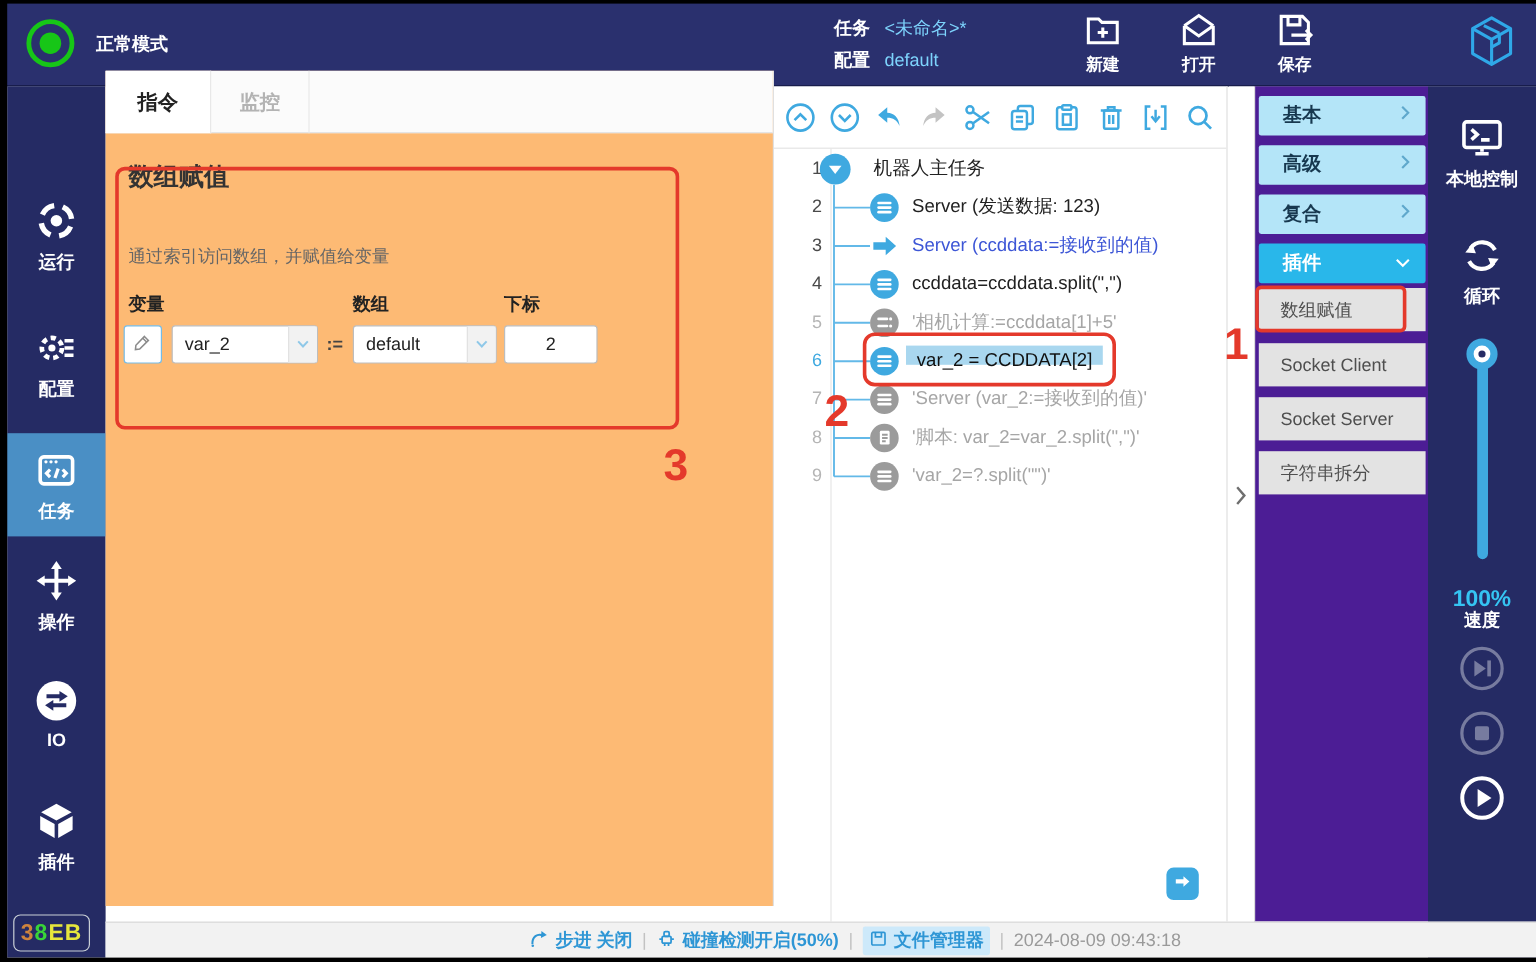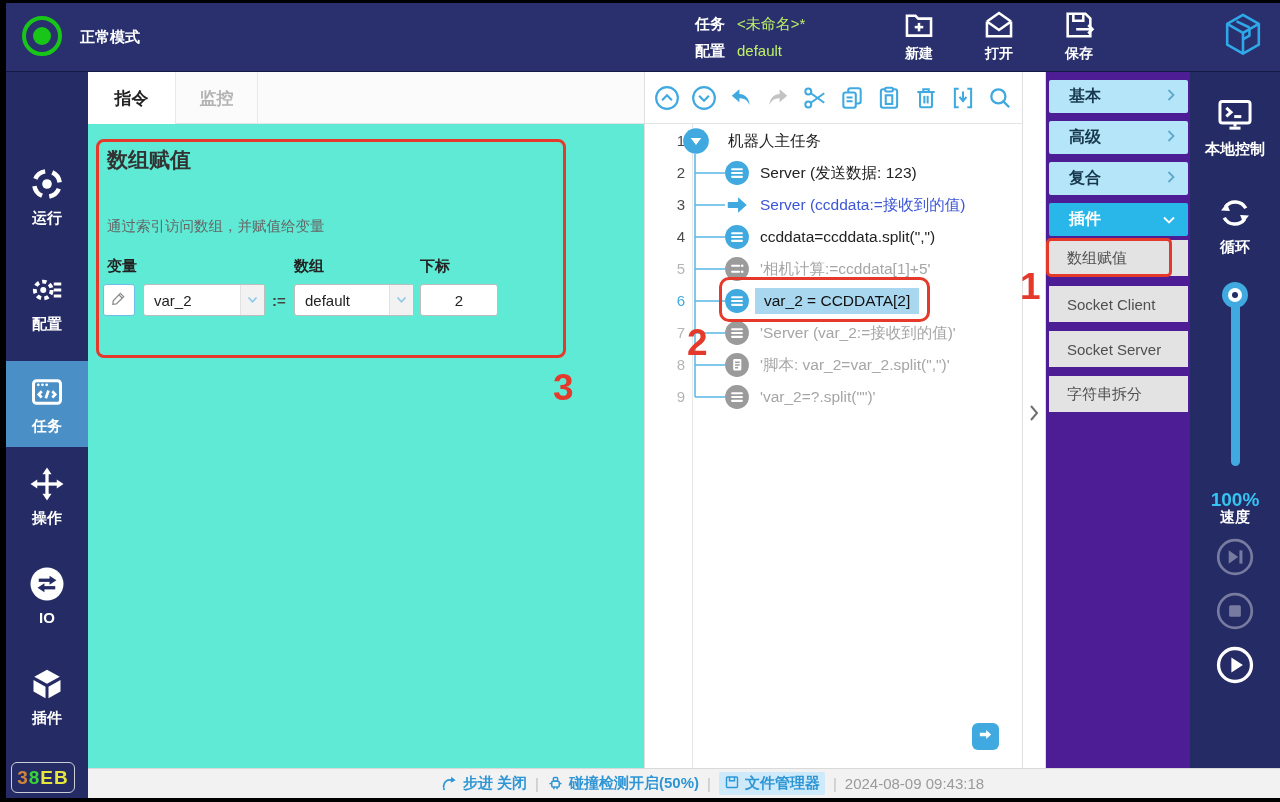--- a/index.html
+++ b/index.html
@@ -13,40 +13,40 @@
   .edge-bottom { left:0; top:798px; width:1280px; height:4px; }
 
   
   .topbar { position:absolute; left:0; top:0; width:1280px; height:72px; background:#2a306e; border-bottom:1px solid #151a45; }
   .status-ring { position:absolute; left:22px; top:16px; width:40px; height:40px; border:4px solid #17c617; border-radius:50%; }
   .status-ring .dot { position:absolute; left:50%; top:50%; width:18px; height:18px; margin:-9px 0 0 -9px; background:#17c617; border-radius:50%; }
   .mode-label { position:absolute; left:80px; top:28px; color:#fff; font-size:15px; font-weight:bold; }
   .task-meta { position:absolute; left:695px; top:10px; color:#fff; font-size:15px; line-height:26px; }
   .task-meta .row { height:27px; display:flex; align-items:center; }
   .task-meta .k { font-weight:bold; margin-right:12px; }
-  .task-meta .v { font-weight:normal; color:#bef264; }
+  .task-meta .v { font-weight:normal; color:#7dd3fc; }
   .tb-action { position:absolute; top:8px; width:62px; text-align:center; cursor:pointer; }
   .tb-action svg { display:block; margin:0 auto; }
   .tb-action .lbl { margin-top:3px; color:#fff; font-size:14px; font-weight:bold; }
   .tb-new { left:888px; } .tb-open { left:968px; } .tb-save { left:1048px; }
   .brand-logo { position:absolute; left:1220px; top:10px; }
 
   
   .sidebar { position:absolute; left:6px; top:72px; width:82px; height:726px; background:#252b64; }
   .sb-item { position:absolute; left:0; width:82px; text-align:center; cursor:pointer; }
   .sb-item svg { display:block; margin:0 auto; }
   .sb-item .lbl { margin-top:7px; color:#fff; font-size:15px; font-weight:bold; }
   .sb-run  { top:94px; } .sb-cfg { top:200px; } .sb-task { top:289px; height:86px; padding-top:13px; background:#4a8fc5; }
   .sb-op { top:394px; } .sb-io { top:494px; } .sb-plug { top:594px; }
   .sb-badge { position:absolute; left:5px; bottom:5px; width:64px; height:31px; border:1px solid #c9cfd6; border-radius:6px;
               display:flex; align-items:center; justify-content:center; font-size:19px; font-weight:bold; letter-spacing:1px; }
   .bc1{color:#cf843d;} .bc2{color:#38d438;} .bc3{color:#e6e63c;} .bc4{color:#e6e63c;}
 
   
-  .form-panel { position:absolute; left:88px; top:72px; width:557px; height:696px; background:#5eead4; border-right:1px solid #e0e0e0; }
+  .form-panel { position:absolute; left:88px; top:59px; width:557px; height:696px; background:#fdba74; border-right:1px solid #e0e0e0; }
   .tabbar { position:absolute; left:0; top:0; width:100%; height:52px; background:#fbfbfb; border-bottom:1px solid #e4e4e4; display:flex; }
   .tab { width:88px; height:52px; display:flex; align-items:center; justify-content:center; font-size:17px; font-weight:bold; border-right:1px solid #e8e8e8; cursor:pointer; }
   .tab.active { background:#fff; color:#222; }
   .tab.inactive { width:82px; color:#b3b3b3; }
   .form-title { position:absolute; left:19px; top:74px; font-size:21px; font-weight:bold; color:#333; }
   .form-desc { position:absolute; left:19px; top:145px; font-size:14.5px; color:#666; }
   .f-label { position:absolute; top:185px; font-size:15px; font-weight:bold; color:#222; }
   .fl-var { left:19px; } .fl-arr { left:206px; } .fl-idx { left:332px; }
   .pencil-btn { position:absolute; left:15px; top:212px; width:32px; height:32px; border:1px solid #74bce8; border-radius:3px; background:#fff;
                 display:flex; align-items:center; justify-content:center; cursor:pointer; }
@@ -67,21 +67,21 @@
   .connectors { position:absolute; left:0; top:0; }
   .trow { position:absolute; left:0; right:0; height:32px; }
   .r1{top:1px;} .r2{top:33px;} .r3{top:65px;} .r4{top:97px;} .r5{top:129px;} .r6{top:161px;} .r7{top:193px;} .r8{top:225px;} .r9{top:257px;}
   .tnum { position:absolute; left:0; width:40px; text-align:right; line-height:32px; font-size:15px; }
   .n-dark{color:#4a4a4a;} .n-muted{color:#b5b5b5;} .n-sel{color:#3fa9e0;}
   .ticon { position:absolute; left:79px; top:3px; width:26px; height:26px; cursor:pointer; }
   .ticon.root { left:37px; top:2px; width:28px; height:28px; }
   .ttext { position:absolute; left:115px; line-height:32px; font-size:15.5px; white-space:nowrap; cursor:pointer; }
   .ttext.root-text { left:83px; color:#222; }
   .t-normal{color:#222;} .t-muted{color:#a6a6a6;} .t-link{color:#3d56d6;}
-  .ttext.t-sel { left:110px; top:3px; height:26px; line-height:26px; padding:0 9px; background:#a9d7ef; color:#111; }
+  .ttext.t-sel { left:110px; top:3px; height:16px; line-height:26px; padding:0 9px; background:#a9d7ef; color:#111; }
   .tree-go-btn { position:absolute; left:327px; top:651px; width:27px; height:27px; background:#3fa9e0; border-radius:6px; display:flex; align-items:center; justify-content:center; cursor:pointer; }
 
   
   .gutter { position:absolute; left:1024px; top:72px; width:21px; height:696px; background:#fff; }
   .gutter-chev { position:absolute; left:3px; top:330px; color:#707070; cursor:pointer; }
 
   
   .palette { position:absolute; left:1045px; top:72px; width:145px; height:696px; background:#4c1d95; border-left:1px solid #dcdcdc; }
   .cat-btn { position:absolute; left:3px; width:139px; height:33px; border-radius:2px; background:#b4e5f8; color:#17384f; font-size:16px; font-weight:bold;
              display:flex; align-items:center; padding:0 12px 0 20px; cursor:pointer; }

